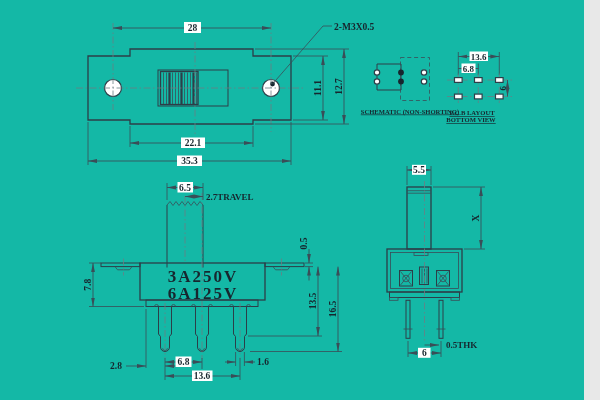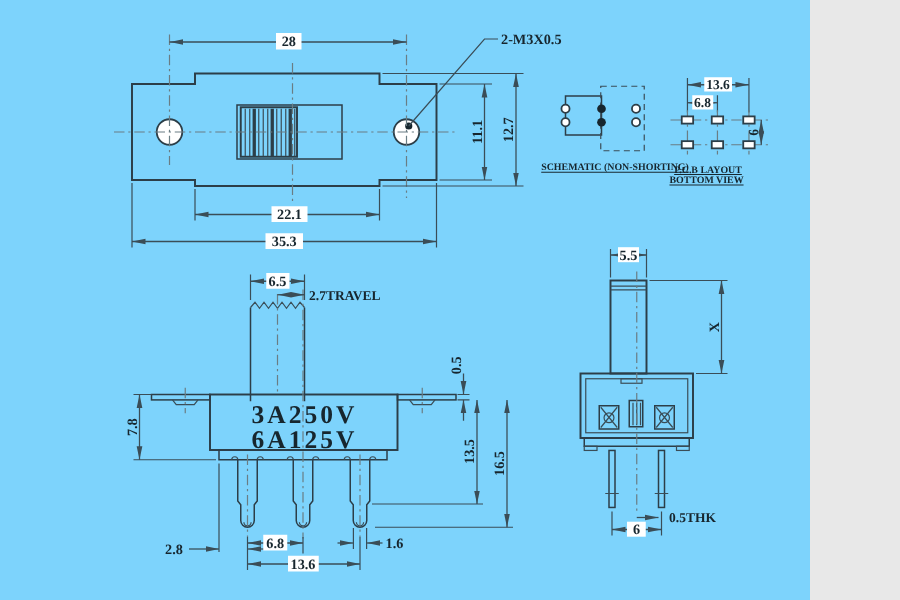--- a/index.html
+++ b/index.html
@@ -1,16 +1,16 @@
 <!DOCTYPE html>
 <html><head>
 <meta charset="utf-8">
 <style>
   html,body{margin:0;padding:0;background:#e8e8e8;}
-  .stage{width:540px;height:400px;background:#7dd3fc;position:relative;overflow:hidden;}
+  .stage{width:584px;height:400px;background:#14b8a6;position:relative;overflow:hidden;}
   svg{display:block;}
   
   .ol {stroke:#2c3e48; stroke-width:1.3; fill:none; stroke-linejoin:miter;}
   .ol2{stroke:#2c3e48; stroke-width:1;   fill:none;}
   .thin{stroke:#3a4d57; stroke-width:0.8; fill:none;}
   .dim {stroke:#3a4d57; stroke-width:0.85; fill:none;}
   .cl  {stroke:#6a7d84; stroke-width:0.8; fill:none; stroke-dasharray:7 2.5 1.5 2.5;}
   .dash{stroke-dasharray:4 2.8;}
   .hole{fill:#ffffff; stroke:#2c3e48; stroke-width:1.2;}
   .pad {fill:#ffffff; stroke:#2c3e48; stroke-width:1.2;}

